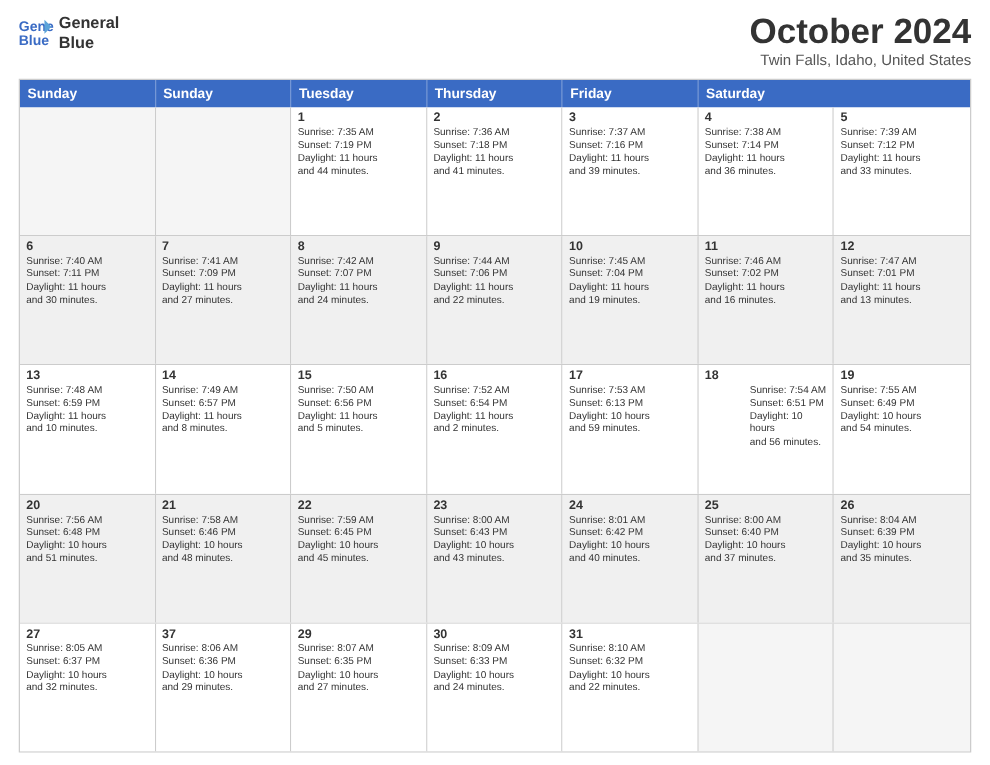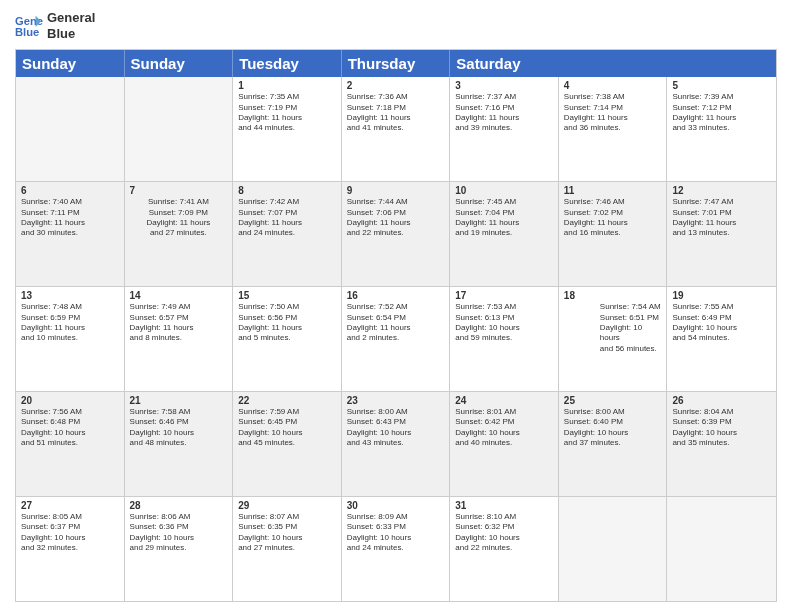--- a/index.html
+++ b/index.html
@@ -60,21 +60,21 @@
       flex-direction: column;
       border: 1px solid #ccc;
     }
     .cal-header-row {
       display: grid;
       grid-template-columns: repeat(7, 1fr);
       background: #3a6bc4;
     }
     .cal-header-cell {
       color: #fff;
-      font-size: 15px;
+      font-size: 11px;
       font-weight: bold;
       padding: 5px 6px;
       text-align: left;
       border-right: 1px solid rgba(255,255,255,0.3);
     }
     .cal-header-cell:last-child { border-right: none; }
     .cal-body {
       flex: 1;
       display: flex;
       flex-direction: column;
@@ -119,28 +119,33 @@
       <svg class="logo-icon" viewBox="0 0 30 30">
         <text x="0" y="14" font-size="12" font-weight="bold" fill="#3a6bc4">General</text>
         <text x="0" y="26" font-size="12" font-weight="bold" fill="#3a6bc4">Blue</text>
         <polygon points="22,4 28,10 22,16" fill="#5ba3d9"></polygon>
       </svg>
       <div class="logo-text">
         <span>General</span>
         <span>Blue</span>
       </div>
     </div>
+    <div class="header-right">
+      <div class="month-title">October 2024</div>
+      <div class="location">Twin Falls, Idaho, United States</div>
+    </div>
   </div>
 
   <div class="calendar">
     <div class="cal-header-row">
     <div class="cal-header-cell">Sunday</div>
         <div class="cal-header-cell">Sunday</div>
         <div class="cal-header-cell">Tuesday</div>
         <div class="cal-header-cell">Thursday</div>
+        <div class="cal-header-cell">Friday</div>
         <div class="cal-header-cell">Saturday</div>
       </div>
     <div class="cal-body">
     <div class="cal-week">
           <div class="cal-cell empty"></div>
           <div class="cal-cell empty"></div>
           <div class="cal-cell">
             <span class="day-num">1</span>
             <div class="cell-text" style="white-space: pre-line;">Sunrise: 7:35 AM
 Sunset: 7:19 PM
@@ -179,21 +184,21 @@
         <div class="cal-week">
           <div class="cal-cell shade">
             <span class="day-num">6</span>
             <div class="cell-text" style="white-space: pre-line;">Sunrise: 7:40 AM
 Sunset: 7:11 PM
 Daylight: 11 hours
 and 30 minutes.</div>
           </div>
           <div class="cal-cell shade">
             <span class="day-num">7</span>
-            <div class="cell-text" style="white-space: pre-line; text-align: center;">Sunrise: 7:41 AM
+            <div class="cell-text" style="white-space: pre-line;">Sunrise: 7:41 AM
 Sunset: 7:09 PM
 Daylight: 11 hours
 and 27 minutes.</div>
           </div>
           <div class="cal-cell shade">
             <span class="day-num">8</span>
             <div class="cell-text" style="white-space: pre-line;">Sunrise: 7:42 AM
 Sunset: 7:07 PM
 Daylight: 11 hours
 and 24 minutes.</div>
@@ -331,21 +336,21 @@
         </div>
         <div class="cal-week">
           <div class="cal-cell">
             <span class="day-num">27</span>
             <div class="cell-text" style="white-space: pre-line;">Sunrise: 8:05 AM
 Sunset: 6:37 PM
 Daylight: 10 hours
 and 32 minutes.</div>
           </div>
           <div class="cal-cell">
-            <span class="day-num">28</span>
+            <span class="day-num">37</span>
             <div class="cell-text" style="white-space: pre-line;">Sunrise: 8:06 AM
 Sunset: 6:36 PM
 Daylight: 10 hours
 and 29 minutes.</div>
           </div>
           <div class="cal-cell">
             <span class="day-num">29</span>
             <div class="cell-text" style="white-space: pre-line;">Sunrise: 8:07 AM
 Sunset: 6:35 PM
 Daylight: 10 hours

